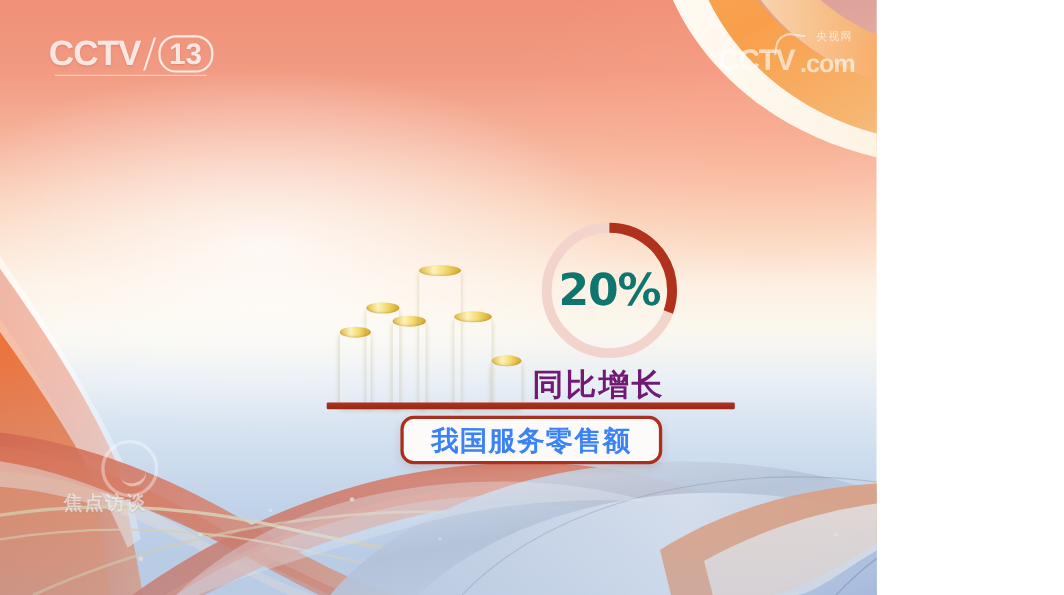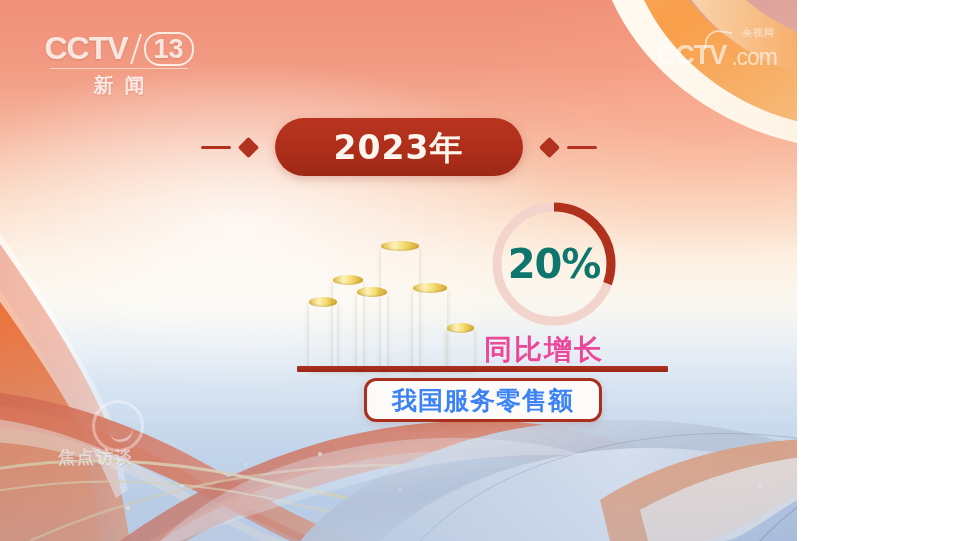--- a/index.html
+++ b/index.html
@@ -89,21 +89,21 @@
     margin:1px 6px 3px 6px;
   }
 
   .cctv-com {
     position:absolute; right:20px; top:40px;
     display:flex; align-items:flex-end; gap:5px;
     color:rgba(255,255,255,.62);
     user-select:none;
   }
   .cctv-com .cw { font-size:27px; font-weight:bold; letter-spacing:-1px; }
-  .cctv-com .cm { font-size:23px; font-weight:normal; letter-spacing:-1px; }
+  .cctv-com .cm { font-size:23px; font-weight:bold; letter-spacing:-1px; }
   .cctv-com .cn {
     position:absolute; right:2px; top:-14px;
     font-size:10px; letter-spacing:1px;
     font-family:"DejaVu Sans", sans-serif;
   }
   .cctv-com .hook {
     position:absolute; right:46px; top:-10px;
     width:26px; height:22px;
     border:2px solid rgba(255,255,255,.55);
     border-bottom:none; border-right:none;
@@ -217,21 +217,21 @@
 
   
   .baseline {
     position:absolute; left:297px; top:366px;
     width:371px; height:6px;
     background:linear-gradient(180deg,#ad3120 0%, #9a2715 100%);
     border-radius:1px;
   }
   .growth-label {
     position:absolute; left:484px; top:331px;
-    font-size:28px; font-weight:bold; color:#ec4899;
+    font-size:28px; font-weight:bold; color:#701a75;
     letter-spacing:2px;
     font-family:"DejaVu Sans", sans-serif;
     text-shadow:0 1px 2px rgba(255,255,255,.45);
     white-space:nowrap;
   }
   .name-pill {
     position:absolute; left:364px; top:378px;
     width:238px; height:44px;
     border:3px solid #ab2f1d;
     border-radius:12px;
@@ -376,45 +376,35 @@
 
   <div class="bottom-haze"></div>
 
   <div class="cctv-logo">
     <div class="row1">
       <span class="cctv-word">CCTV</span>
       <span class="slash"></span>
       <span class="chan">13</span>
     </div>
     <div class="underline"></div>
-    <div class="row2">新闻</div>
   </div>
 
   <div class="cctv-com">
     <span class="hook"></span>
     <span class="cn">央视网</span>
     <span class="cw">CCTV</span>
     <span class="cm">.com</span>
   </div>
 
   <div class="jdft">
     <span class="ring"></span>
     <span class="swish"></span>
     <span class="txt">焦点访谈</span>
   </div>
 
-  <div class="year-banner">
-    <span class="ban-dash"></span>
-    <span class="ban-diamond"></span>
-    <div class="year-pill">
-      <span class="year-text">2023年</span>
-    </div>
-    <span class="ban-diamond"></span>
-    <span class="ban-dash"></span>
-  </div>
 
   <div class="donut">
     <svg viewBox="0 0 134 134">
 
       <circle cx="67" cy="67" r="57" fill="none" stroke="#f3d4cd" stroke-width="9"></circle>
 
       <circle cx="67" cy="67" r="57" fill="none" stroke="#b0311c" stroke-width="9" stroke-linecap="butt" stroke-dasharray="109.4 248.8" transform="rotate(-90 67 67)"></circle>
     </svg>
     <div class="pct">20%</div>
   </div>

